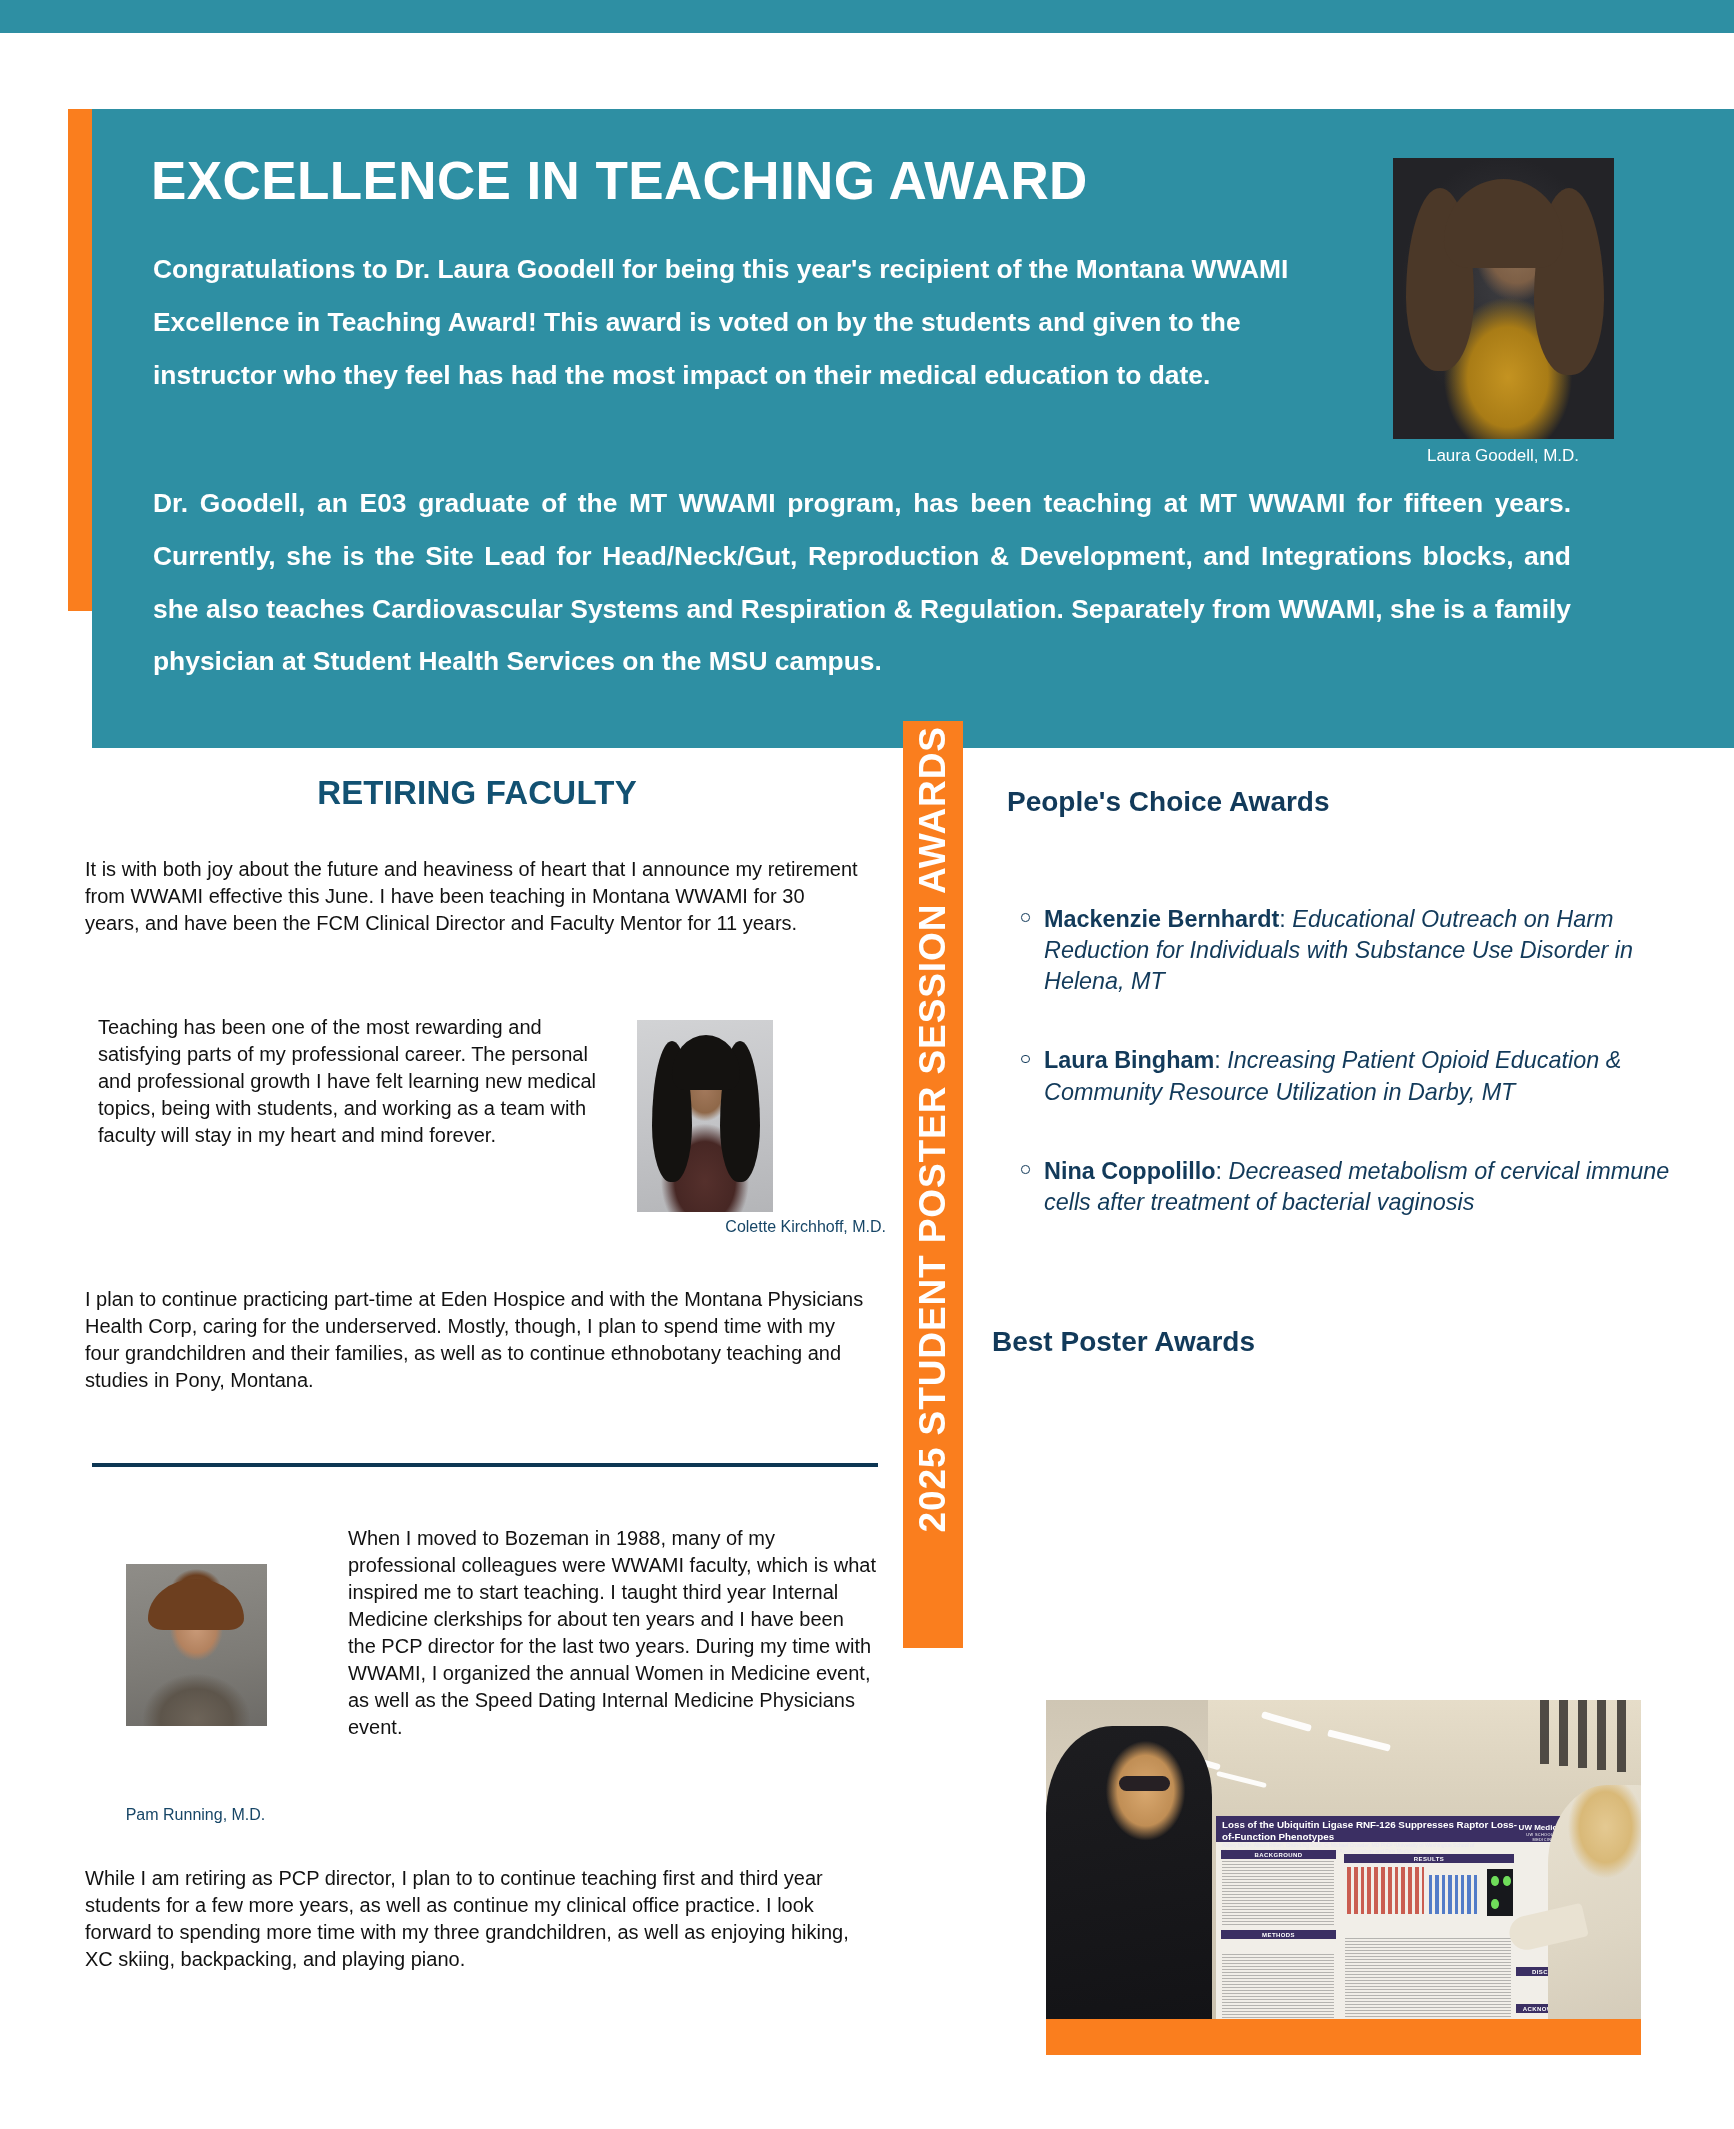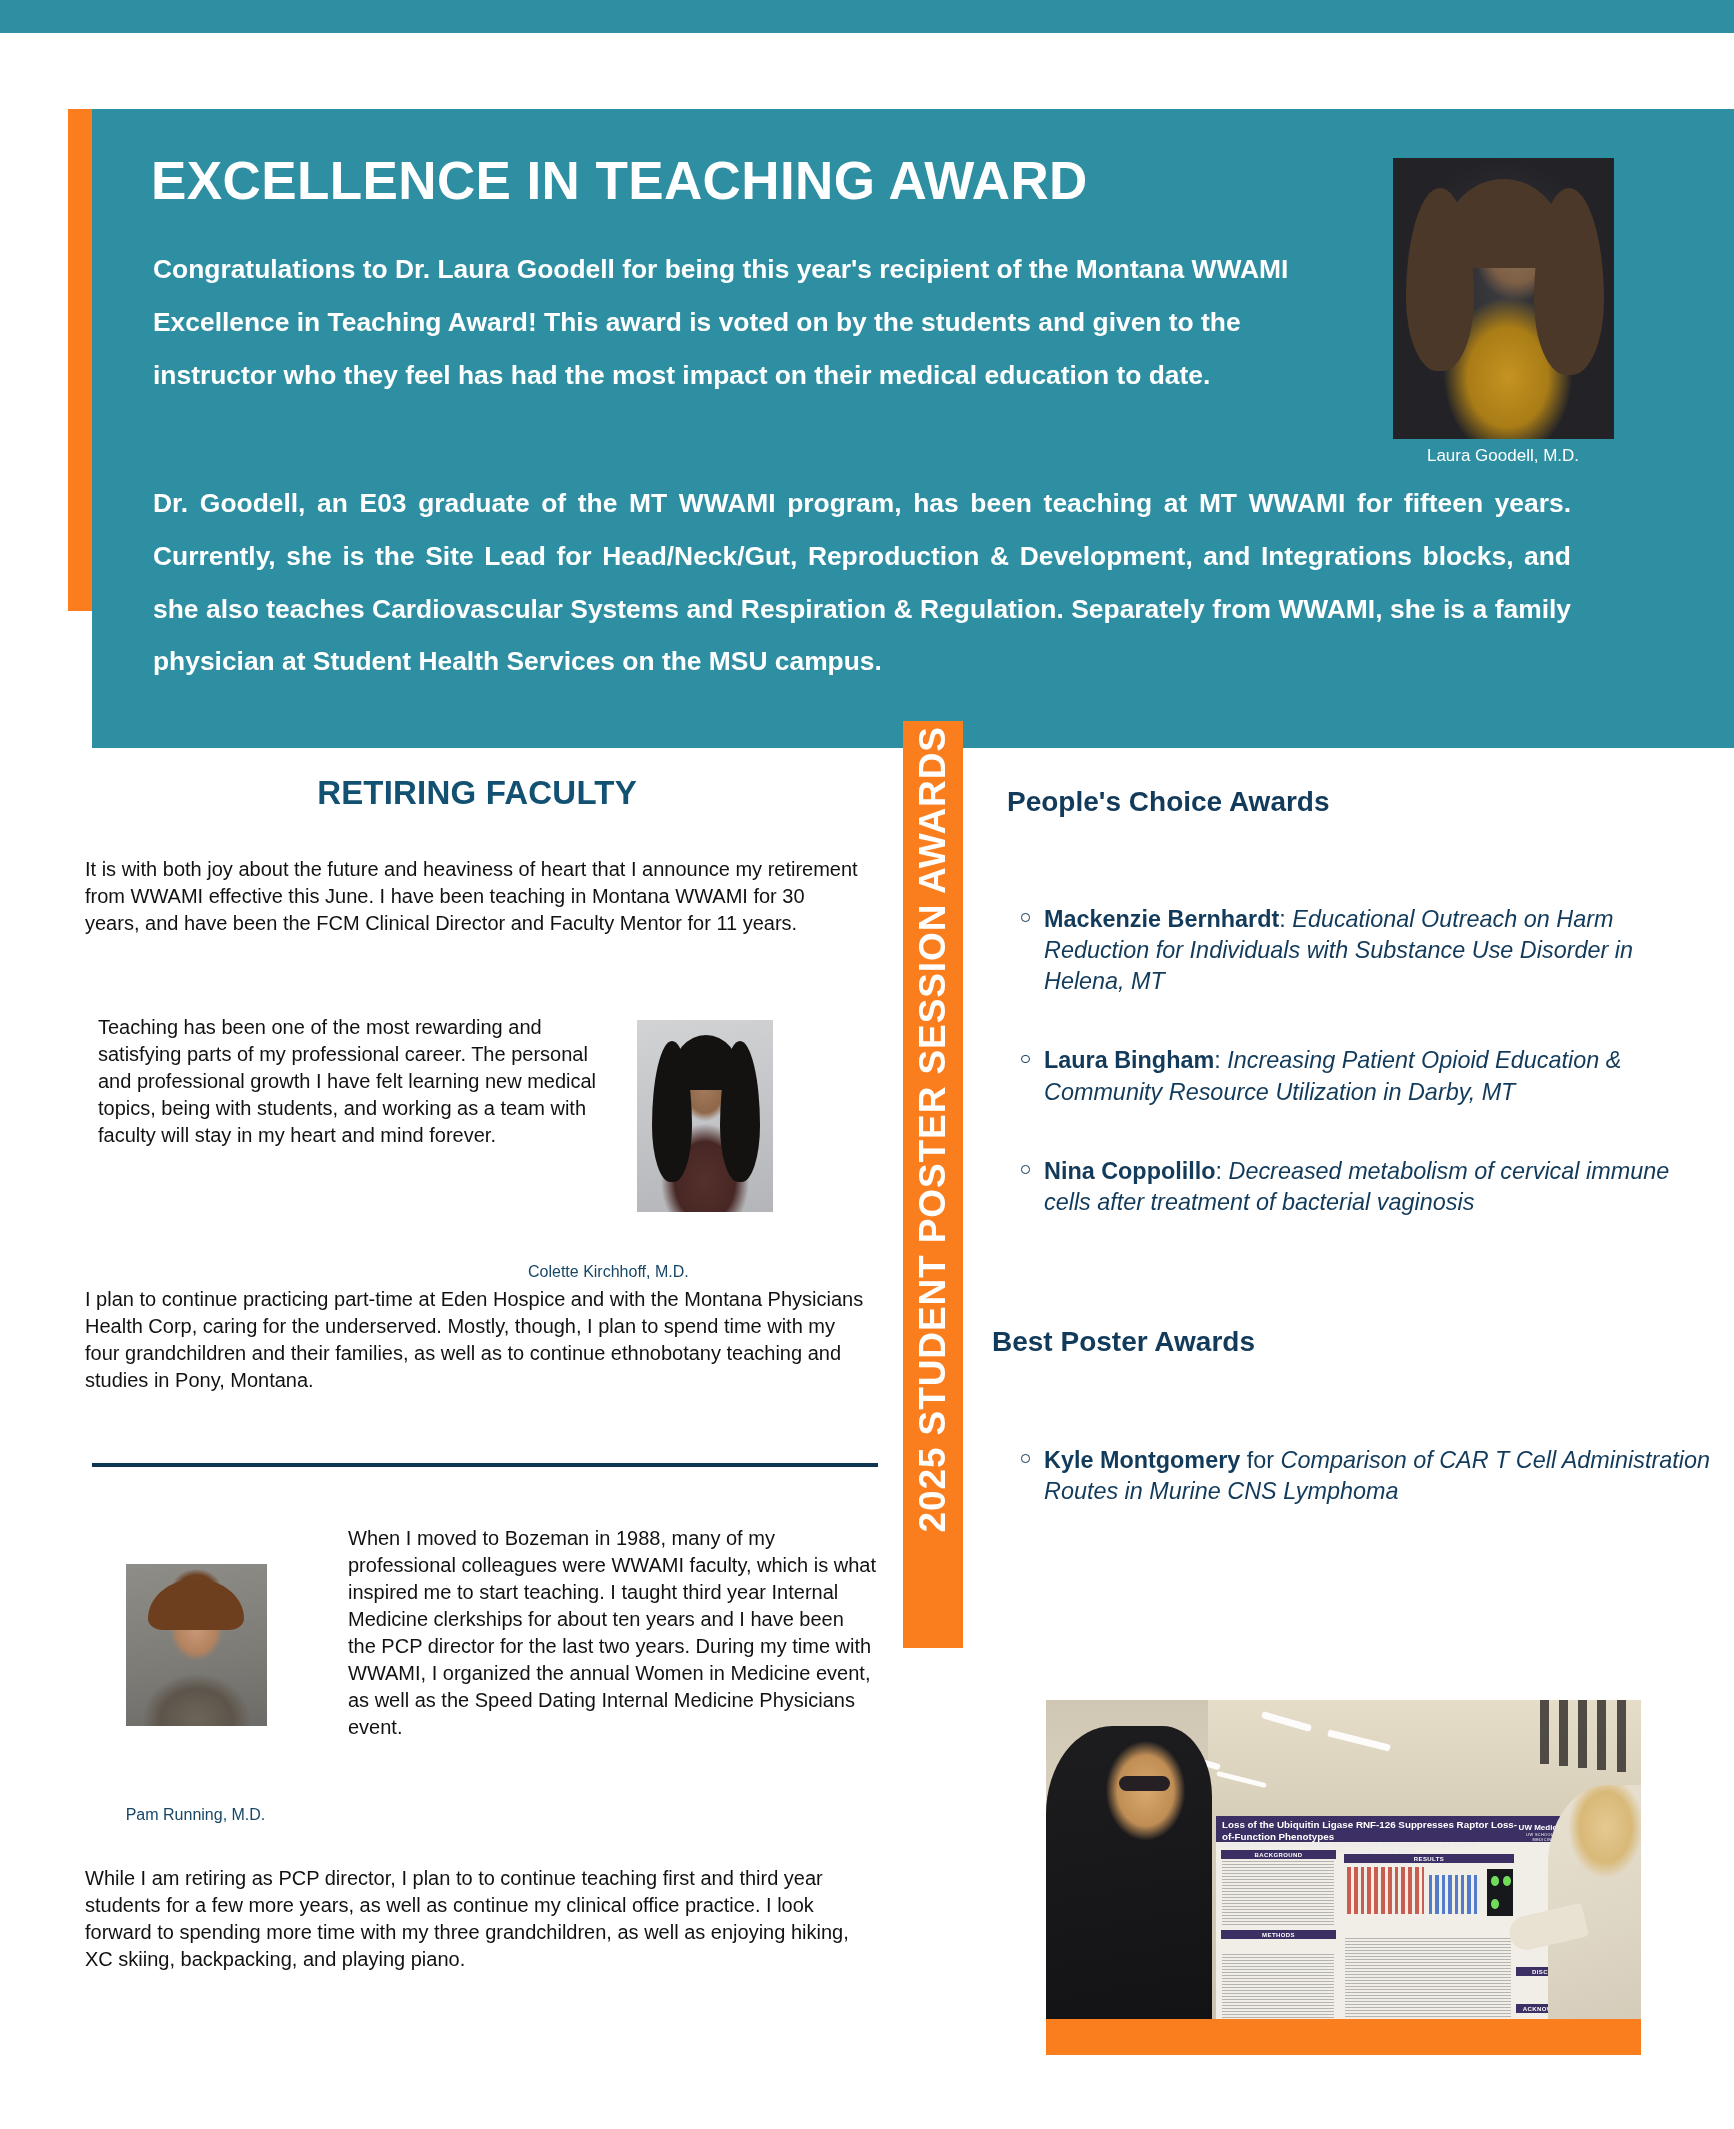--- a/index.html
+++ b/index.html
@@ -68,22 +68,22 @@
   
   #colette-photo{
     left:637px;top:1020px;width:136px;height:192px;
     background:
       radial-gradient(ellipse 33px 43px at 50% 36%, #a3795c 0%, #8f6849 55%, rgba(120,86,60,0) 75%),
       radial-gradient(ellipse 55px 72px at 50% 84%, #55302c 0%, #472724 55%, rgba(70,38,35,0) 80%),
       linear-gradient(170deg,#d2d3d5 0%,#c2c3c6 55%,#b4b5b8 100%);
     overflow:hidden;
   }
   #colette-cap{
-    left:528px;top:1218px;width:358px;text-align:left;
-    color:#174667;font-size:16px;margin-top:45px;
+    left:528px;top:1218px;width:358px;text-align:right;
+    color:#174667;font-size:16px;
   }
 
   
   #left-divider{left:92px;top:1463px;width:786px;height:4.3px;background:#0D3653;}
 
   
   #pam-photo{
     left:126px;top:1564px;width:141px;height:162px;
     background:
       radial-gradient(ellipse 34px 41px at 50% 40%, #c99a78 0%, #b3825f 58%, rgba(160,114,80,0) 78%),
@@ -247,21 +247,20 @@
 
 <div class="abs" id="pc-title">People's Choice Awards</div>
 <ul class="awardlist" id="pc-list">
     <li class="awarditem"><span class="bullet"></span><b>Mackenzie Bernhardt</b><span>: </span><i>Educational Outreach on Harm Reduction for Individuals with Substance Use Disorder in Helena, MT</i></li>
     <li class="awarditem"><span class="bullet"></span><b>Laura Bingham</b><span>: </span><i>Increasing Patient Opioid Education &amp; Community Resource Utilization in Darby, MT</i></li>
     <li class="awarditem"><span class="bullet"></span><b>Nina Coppolillo</b><span>: </span><i>Decreased metabolism of cervical immune cells after treatment of bacterial vaginosis</i></li>
   </ul>
 
 <div class="abs" id="bp-title">Best Poster Awards</div>
 <ul class="awardlist" id="bp-list">
-    <li class="awarditem"><span class="bullet"></span><b>Kyle Montgomery</b><span> for </span><i>Comparison of CAR T Cell Administration Routes in Murine CNS Lymphoma</i></li>
   </ul>
 
 <div class="abs" id="poster-photo">
   <div class="pp" id="pp-ceiling"></div>
   <div class="pp pp-light" style="left:215px;top:18px;width:51px;height:6.8px;transform:rotate(16deg);"></div>
   <div class="pp pp-light" style="left:281px;top:37px;width:64px;height:7.2px;transform:rotate(14deg);"></div>
   <div class="pp pp-light" style="left:128px;top:58px;width:47px;height:5.5px;transform:rotate(16deg);"></div>
   <div class="pp pp-light" style="left:170px;top:77px;width:51px;height:5.1px;transform:rotate(14deg);"></div>
   <div class="pp pp-wall" style="left:494px;top:0px;width:8.5px;height:64px;"></div>
   <div class="pp pp-wall" style="left:513px;top:0px;width:8.5px;height:66px;"></div>

